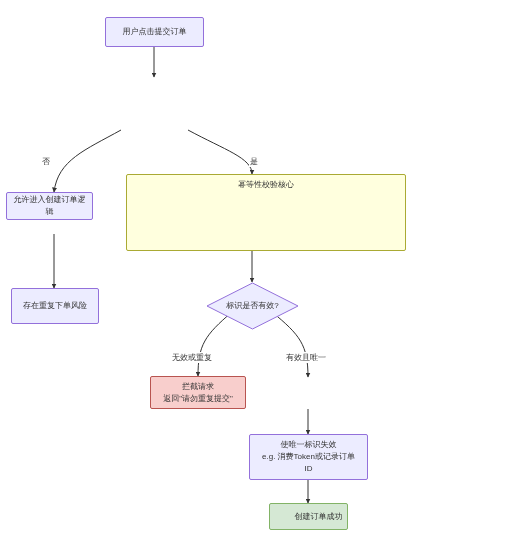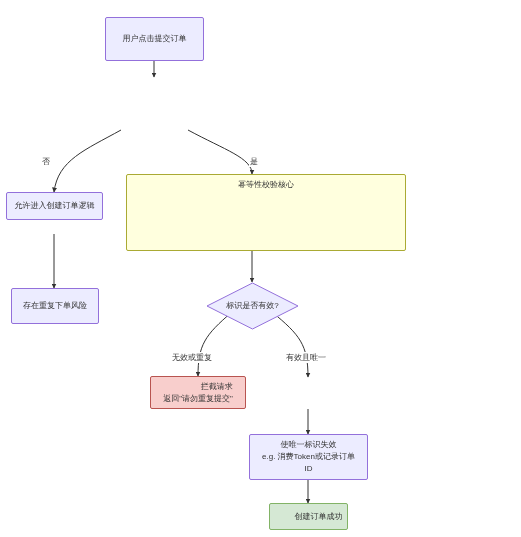--- a/index.html
+++ b/index.html
@@ -43,21 +43,20 @@
     white-space: pre-line;
     padding: 2px 4px;
   }
   .node-rect {
     background: #ececff;
     border: 1px solid #9370db;
   }
   .node-danger {
     background: #f8cecc;
     border: 1px solid #b85450;
-    text-align: right;
   }
   .node-success {
     background: #d5e8d4;
     border: 1px solid #82b366;
   }
   .node-diamond-wrap {
     position: absolute;
     display: flex;
     align-items: center;
     justify-content: center;
@@ -129,24 +128,24 @@
     </g>
     <g fill="none" stroke="#333333" stroke-width="1" marker-end="url(#arrow)">
       <path d="M 241 215 L 271 215"></path>
     </g>
   </svg>
 
   <div class="subgraph" style="left:126px; top:174px; width:280px; height:77px;">
     <div class="subgraph-title">幂等性校验核心</div>
   </div>
 
-  <div class="node node-rect" style="left:105px; top:17px; width:99px; height:44px;">用户点击提交订单</div>
+  <div class="node node-rect" style="left:105px; top:17px; width:99px; height:30px;">用户点击提交订单</div>
 
 
-  <div class="node node-rect" style="left:6px; top:192px; width:97px; height:28px;">允许进入创建订单逻辑</div>
+  <div class="node node-rect" style="left:6px; top:192px; width:87px; height:28px;">允许进入创建订单逻辑</div>
 
   <div class="node node-rect" style="left:11px; top:288px; width:88px; height:36px;">存在重复下单风险</div>
 
 
 
   <div class="node-diamond-wrap" style="left:206px; top:282px; width:93px; height:48px;">
     <svg class="diamond-shape" viewBox="0 0 93 48" preserveAspectRatio="none">
       <polygon points="46.5,1 92,24 46.5,47 1,24" fill="#ececff" stroke="#9370db" stroke-width="1"></polygon>
     </svg>
     <div class="diamond-label">标识是否有效?</div>

